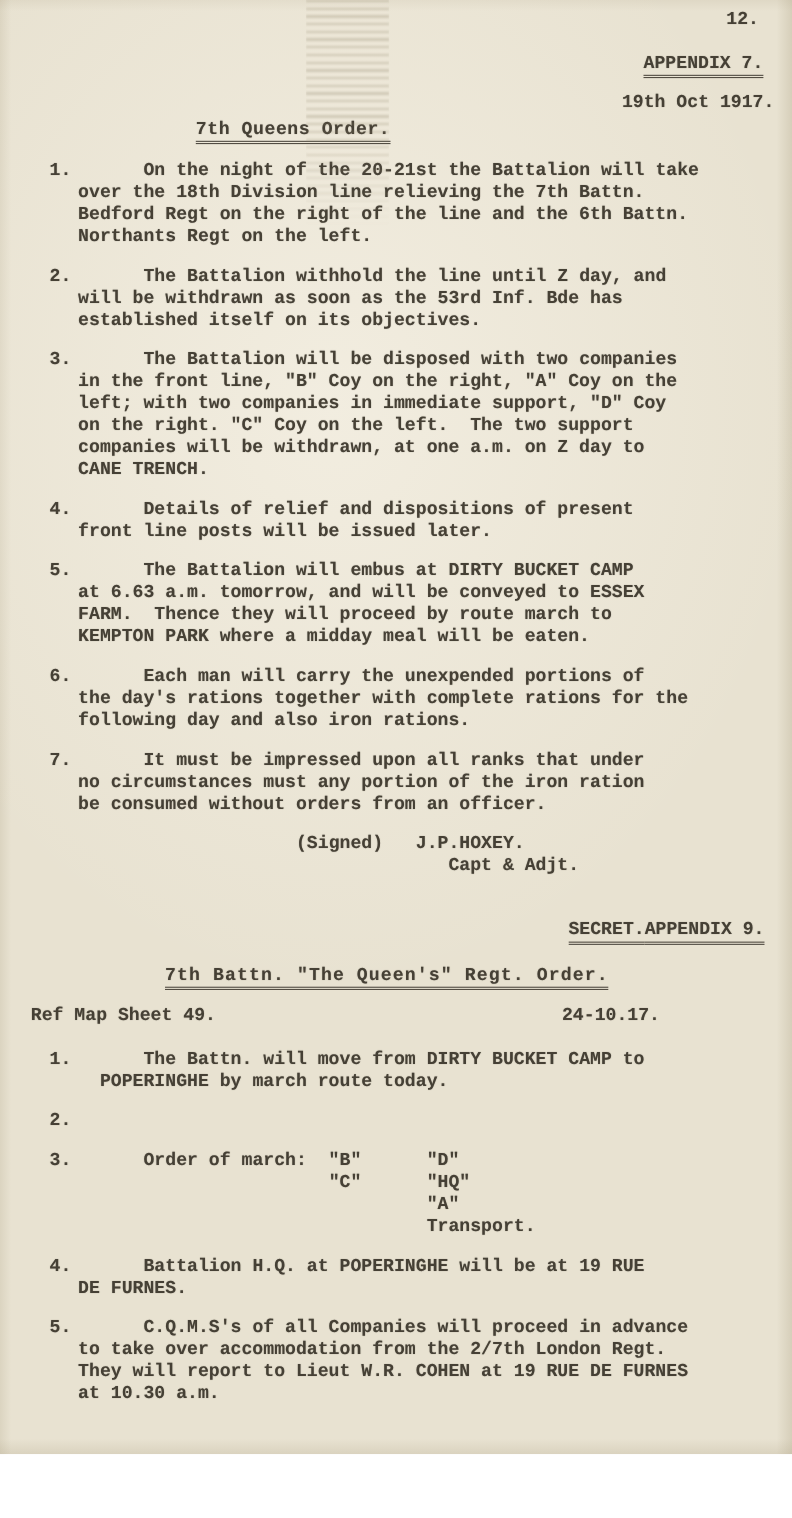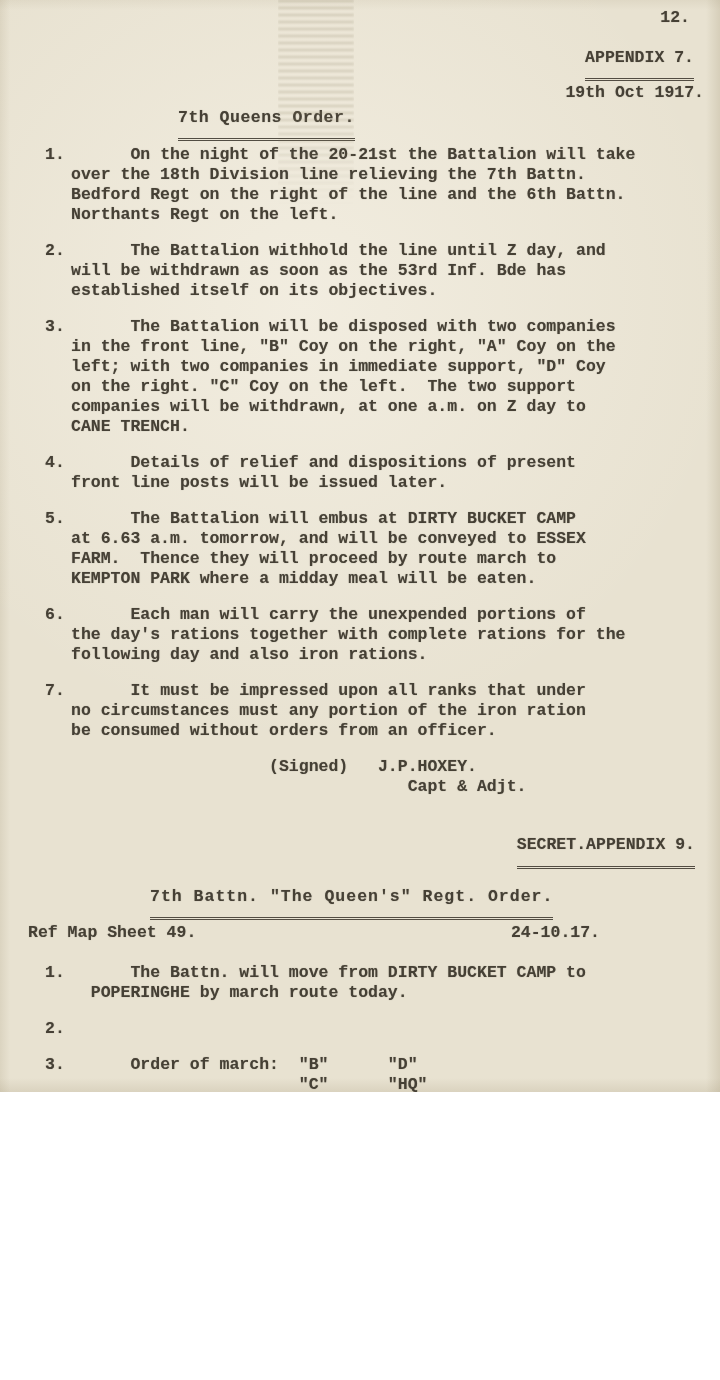--- a/index.html
+++ b/index.html
@@ -1,19 +1,19 @@
 <!DOCTYPE html>
 <html><head>
 <meta charset="utf-8">
 <style>
   html, body { margin: 0; padding: 0; }
   .page {
     position: relative;
     width: 720px;
-    height: 1092px;
+    height: 1322px;
     overflow: hidden;
     background-color: #e8e2d1;
     background-image:
       radial-gradient(ellipse 120% 80% at 42% 28%, rgba(250,246,236,0.55) 0%, rgba(250,246,236,0) 50%),
       linear-gradient(to left,  rgba(168,156,126,0.28) 0px, rgba(168,156,126,0) 14px),
       linear-gradient(to right, rgba(168,156,126,0.20) 0px, rgba(168,156,126,0) 10px),
       linear-gradient(to top,   rgba(168,156,126,0.22) 0px, rgba(168,156,126,0) 14px),
       linear-gradient(to bottom,rgba(168,156,126,0.14) 0px, rgba(168,156,126,0) 10px),
       radial-gradient(ellipse 140% 100% at 50% 45%, rgba(0,0,0,0) 68%, rgba(148,136,108,0.20) 100%);
     font-family: "Liberation Mono", "DejaVu Sans Mono", monospace;
@@ -26,21 +26,21 @@
   
   .bleed {
     position: absolute; left: 278px; top: 0; width: 76px; height: 205px;
     background: repeating-linear-gradient(to bottom,
       rgba(146,136,110,0.30) 0px, rgba(146,136,110,0.30) 2px,
       rgba(146,136,110,0) 2px, rgba(146,136,110,0) 7px);
     filter: blur(1px);
     -webkit-mask-image: linear-gradient(to bottom, #000 55%, transparent 100%);
     mask-image: linear-gradient(to bottom, #000 55%, transparent 100%);
   }
-  .ul { border-bottom: 3px double rgba(60,55,45,0.88); padding-bottom: 11px; }
+  .ul { border-bottom: 3px double rgba(60,55,45,0.88); padding-bottom: 1px; }
   .r  { text-align: right; }
 
   .page-number-row { padding: 8px 30px 0 0; }
   .apx7-row  { margin-top: 20px; padding-right: 26px; }
   .date7-row { margin-top: 15px; padding-right: 16px; }
   .title7-row { margin: 5px 0 0 178px; letter-spacing: 0.5px; }
   .items7 { margin-top: 17px; }
 
   .item { display: flex; padding-left: 45px; padding-right: 8px; margin-bottom: 16px; }
   .item .num { width: 26px; flex: none; }
@@ -148,15 +148,19 @@
                                 "A"
                                 Transport.</span>
     </div>
     <div class="item">
       <span class="num">4.</span>
       <span class="txt">      Battalion H.Q. at POPERINGHE will be at 19 RUE
 DE FURNES.</span>
     </div>
     <div class="item">
       <span class="num">5.</span>
+      <span class="txt">      C.Q.M.S's of all Companies will proceed in advance
+to take over accommodation from the 2/7th London Regt.
+They will report to Lieut W.R. COHEN at 19 RUE DE FURNES
+at 10.30 a.m.</span>
     </div>
   </div>
 </div>
 
 </body></html>

